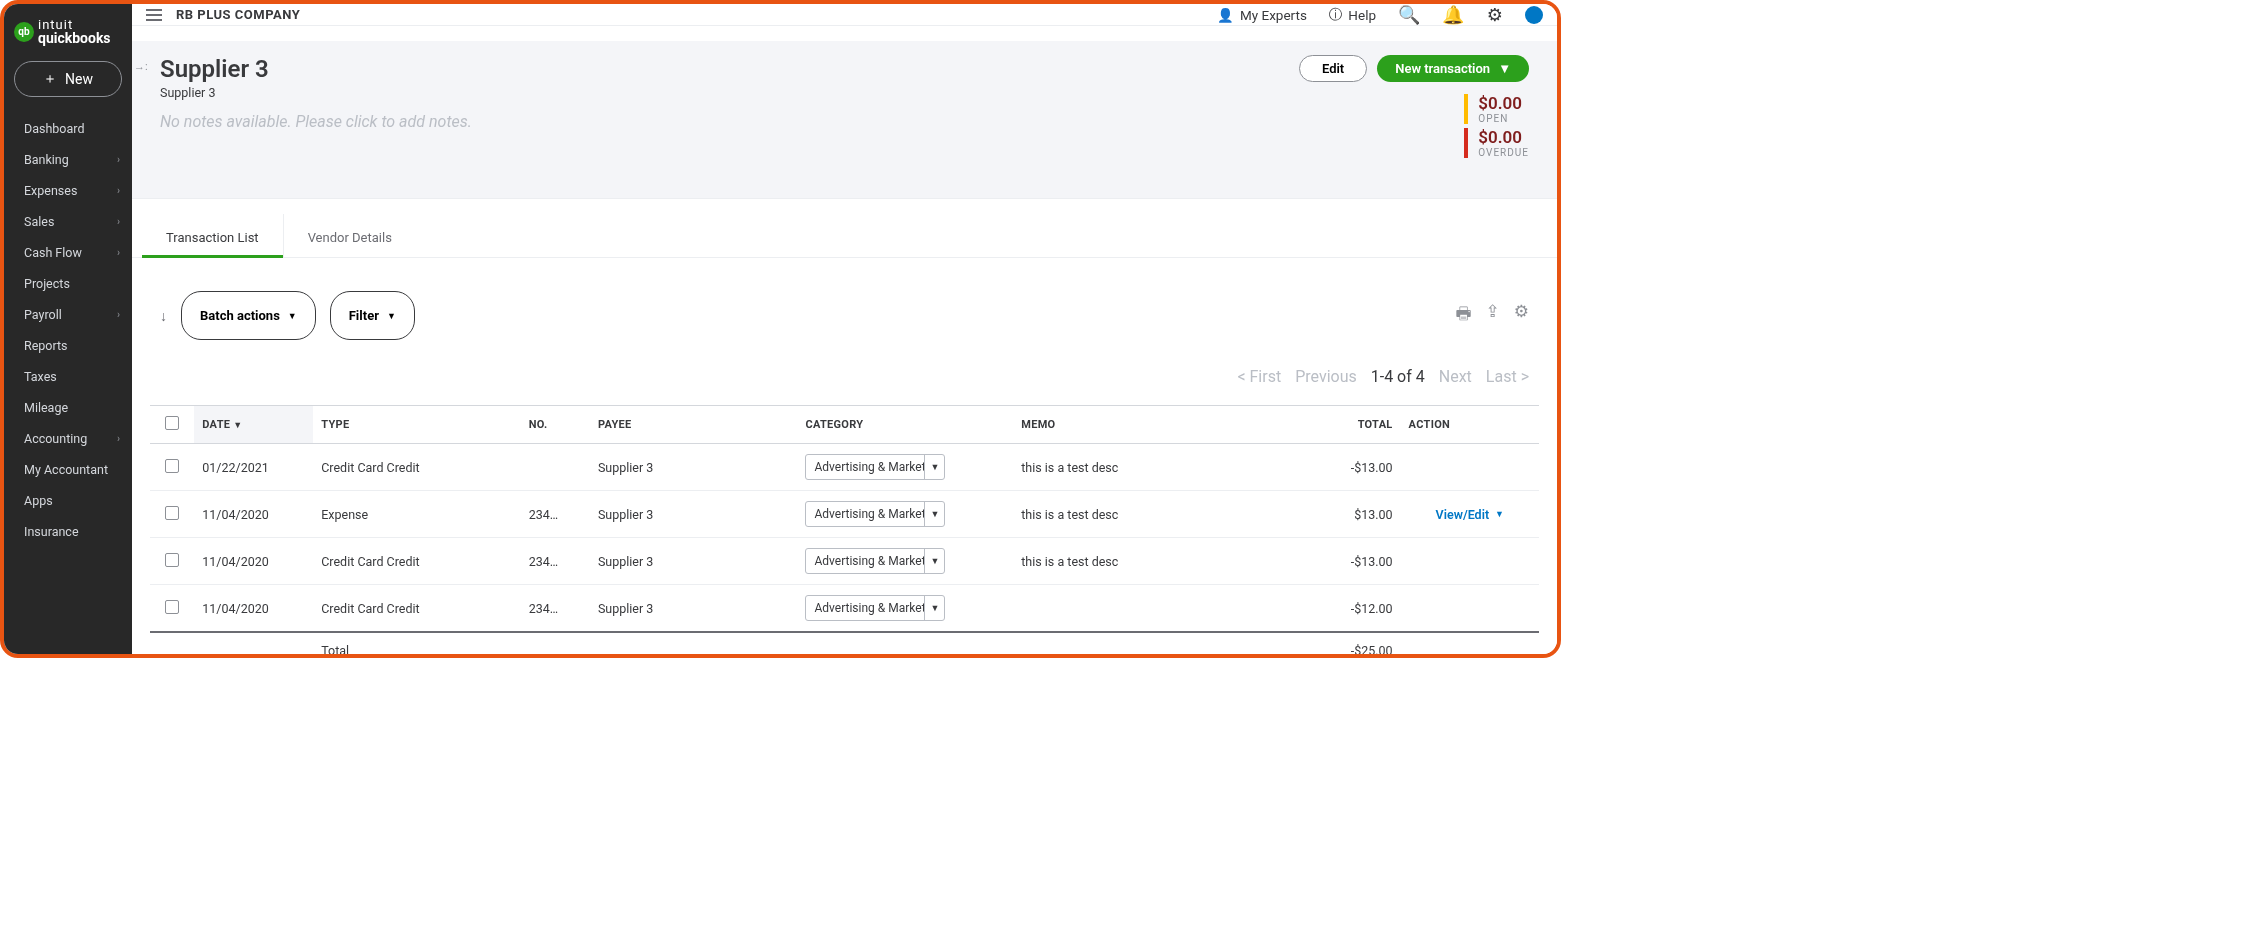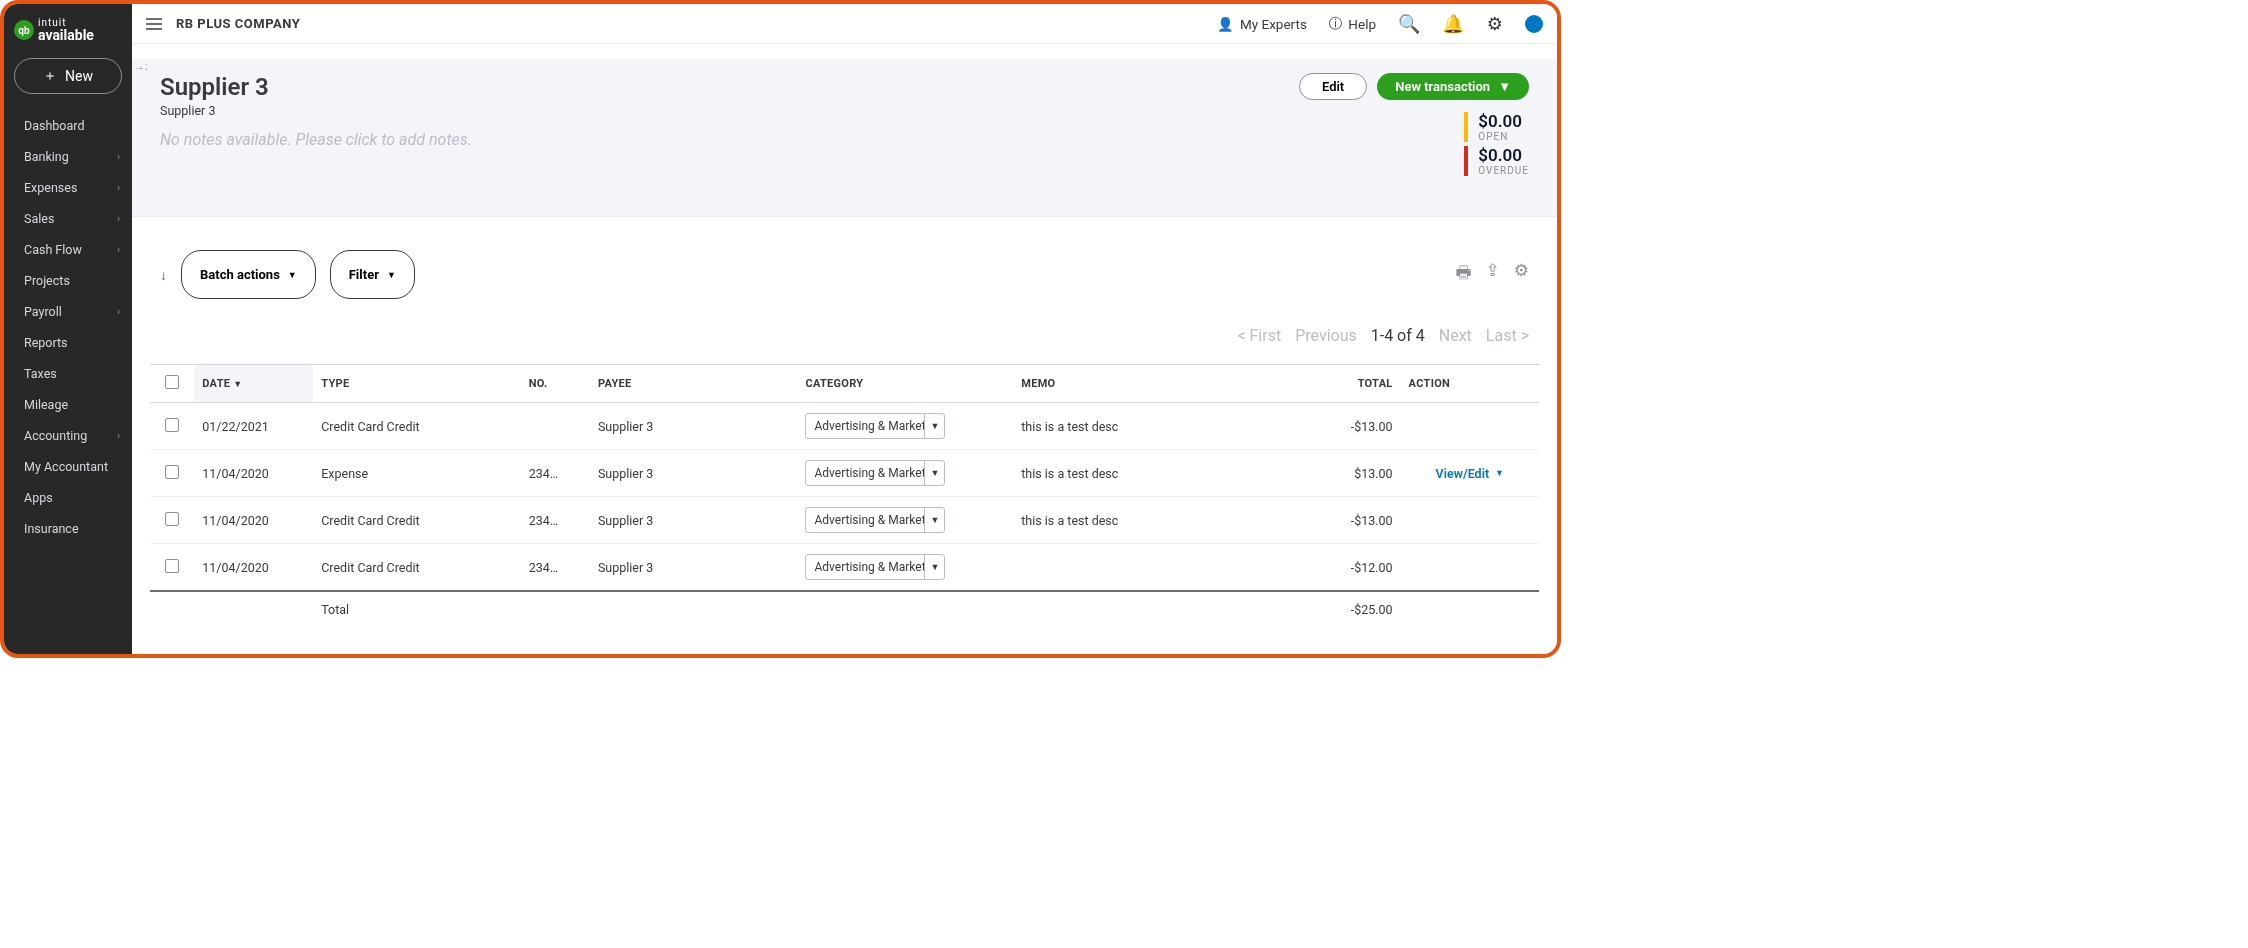--- a/index.html
+++ b/index.html
@@ -20,21 +20,21 @@
     background: #282828;
     color: #d4d7dc;
     display: flex;
     flex-direction: column;
     padding-top: 8px;
     flex-shrink: 0;
   }
   .logo-wrap { display: flex; align-items: center; padding: 6px 10px 16px 10px; gap:4px;}
   .logo-circle { width:20px; height:20px; border-radius:50%; background:#2ca01c; display:flex; align-items:center; justify-content:center; color:#fff; font-size:10px; font-weight:700;}
   .logo-text { display:flex; flex-direction:column; line-height:1; }
-  .logo-text .intuit { font-size:10px; color:#fff; letter-spacing:1px; }
+  .logo-text .intuit { font-size:13px; color:#fff; letter-spacing:1px; }
   .logo-text .qb { font-size:14px; font-weight:700; color:#fff; }
   .new-btn {
     margin: 0 10px 16px 10px;
     border:1.5px solid #8d9096;
     border-radius: 20px;
     padding: 8px 0;
     display:flex;
     align-items:center;
     justify-content:center;
     gap:8px;
@@ -86,21 +86,21 @@
   .header-right { display:flex; flex-direction:column; align-items:flex-end; gap:10px;}
   .header-buttons { display:flex; gap:10px;}
   .btn-edit { border:1.5px solid #8d9096; border-radius:18px; padding:5px 22px; font-size:13px; font-weight:600; background:#fff; cursor:pointer;}
   .btn-new { background:#2ca01c; color:#fff; border-radius:18px; padding:6px 18px; font-size:13px; font-weight:600; display:flex; align-items:center; gap:8px; cursor:pointer;}
   .status-stack { display:flex; flex-direction:column; gap:4px; margin-top:2px;}
   .status-row { display:flex; align-items:center; gap:10px;}
   .status-bar { width:4px; height:30px; }
   .status-bar.open { background:#ffbb00;}
   .status-bar.overdue { background:#d52b1e;}
   .status-text { display:flex; flex-direction:column; line-height:1.1;}
-  .status-text .amount { font-size:17px; font-weight:600; color:#0f172a;}
+  .status-text .amount { font-size:17px; font-weight:600; color:#7f1d1d;}
   .status-text .label { font-size:10px; color:#8d9096; letter-spacing:1px;}
   
   .tabs { display:flex; border-bottom:1px solid #eceef1; padding: 0 10px;}
   .tabs .tab { padding:16px 24px 12px; font-size:13px; color:#6b6c72; cursor:pointer; position:relative;}
   .tabs .tab.active { color:#393a3d;}
   .tabs .tab.active::after { content:""; position:absolute; left:0; right:0; bottom:-1px; height:3px; background:#2ca01c;}
   .tabs .tab:first-child { border-right:1px solid #eceef1;}
   
   .toolbar { display:flex; align-items:center; padding:18px 28px 8px 28px; gap:14px;}
   .sort-icon { font-size:14px; color:#6b6c72; cursor:pointer;}
@@ -136,21 +136,21 @@
   .sort-arrow { font-size:9px; margin-left:3px;}
 </style>
 </head>
 <body>
 
 <div class="sidebar">
   <div class="logo-wrap">
     <span class="logo-circle">qb</span>
     <span class="logo-text">
       <span class="intuit">intuit</span>
-      <span class="qb">available</span>
+      <span class="qb">quickbooks</span>
     </span>
   </div>
   <div class="new-btn">
     <span>＋</span>
     <span>New</span>
   </div>
   <ul class="nav">
     <li>
         <span>Dashboard</span>
       </li>
@@ -254,20 +254,24 @@
           <span class="status-bar overdue"></span>
           <span class="status-text">
             <span class="amount">$0.00</span>
             <span class="label">OVERDUE</span>
           </span>
         </div>
       </div>
     </div>
   </div>
 
+  <div class="tabs">
+    <div class="tab active">Transaction List</div>
+    <div class="tab">Vendor Details</div>
+  </div>
 
   <div class="toolbar">
     <span class="sort-icon">↓</span>
     <div class="pill">
       <span>Batch actions</span>
       <span style="font-size:9px">▼</span>
     </div>
     <div class="pill">
       <span>Filter</span>
       <span style="font-size:9px">▼</span>

